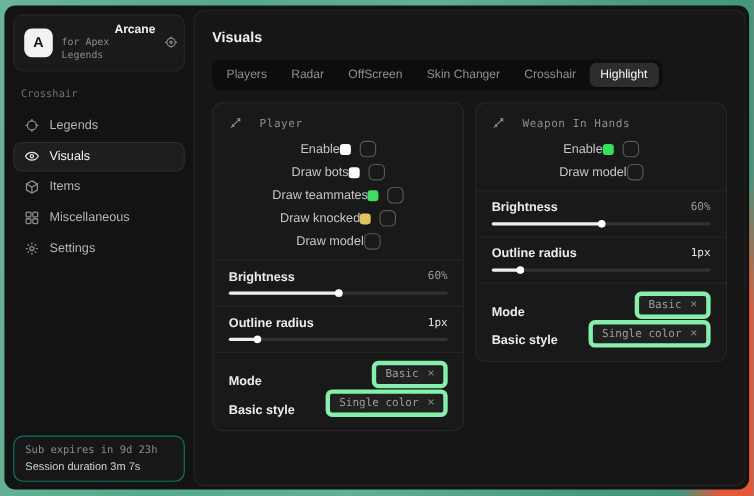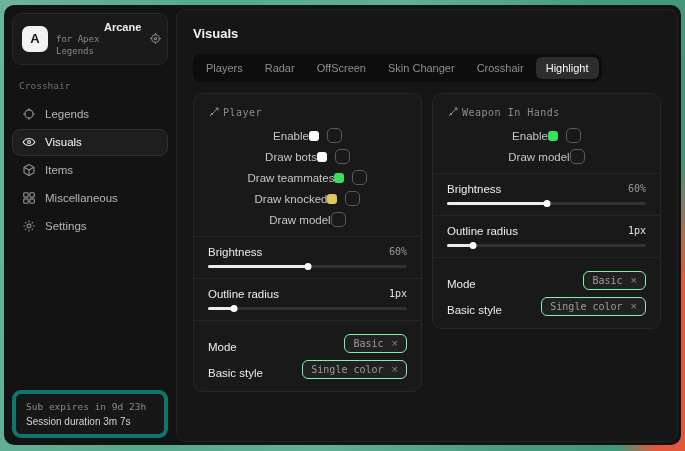--- a/index.html
+++ b/index.html
@@ -41,21 +41,21 @@
     display:flex; align-items:center; gap:9px; height:27px; padding:0 9px;
     margin:0 2px 1px; border-radius:8px; color:#b5b5b5; font-size:11.5px;
     border:1px solid transparent; cursor:default;
   }
   .side-item .icn{ color:#8d8d8d; display:flex; }
   .side-item.selected{ background:#1e1e1e; border-color:#2e2e2e; color:#fafafa; }
   .side-item.selected .icn{ color:#e6e6e6; }
 
   .side-footer{
     position:absolute; left:8px; right:8px; bottom:7px;
-    border:4px solid #0f766e; border-radius:9px; background:#171717;
+    border:1px solid #0f766e; border-radius:9px; background:#171717;
     padding:7px 10px;
   }
   .footer-line1{ font-size:9.5px; color:#8b8b8b; margin-bottom:4px; }
   .footer-line2{ font-size:10px; color:#d2d2d2; }
 
   
   .main-card{
     position:absolute; left:172px; top:4px; right:3px; bottom:3px;
     background:#161616; border:1px solid #242424; border-radius:10px;
     padding:14px 16px;
@@ -65,49 +65,49 @@
   .tabs{ display:inline-flex; background:#0d0d0d; border-radius:8px; padding:3px; gap:2px; }
   .tab{ font-size:11px; color:#8f8f8f; padding:5px 10px; border-radius:6px; white-space:nowrap; }
   .tab.selected{ background:#2d2d2d; color:#fafafa; }
 
   .panels{ display:flex; gap:10px; margin-top:11px; align-items:flex-start; }
   .panel{
     width:235px; background:#191919; border:1px solid #272727; border-radius:10px;
     padding:10px 14px 12px;
   }
   .panel-header{
-    display:flex; align-items:center; gap:3px;
+    display:flex; align-items:center; gap:16px;
     font-size:10px; color:#8d8d8d; letter-spacing:0.5px; margin:2px 0 7px;
   }
   .panel-header .icn{ color:#8d8d8d; display:flex; }
 
   .trow{ display:flex; align-items:center; justify-content:center; height:21px; }
   .trow-label{ font-size:11.5px; color:#c6c6c6; }
   .controls{ display:flex; align-items:center; gap:8px; }
   .swatch{ width:10px; height:10px; border-radius:3px; }
   .checkbox{ width:15px; height:15px; border:1.5px solid #5a5a5a; border-radius:5px; background:transparent; }
 
   .sep{ height:1px; background:#252525; margin:6px -14px; }
 
   .slider-head{ display:flex; justify-content:space-between; align-items:center; height:17px; }
-  .slider-label{ font-size:11.5px; font-weight:400; color:#ececec; }
+  .slider-label{ font-size:11.5px; font-weight:700; color:#ececec; }
   .slider-value{ font-size:10px; color:#9a9a9a; }
   .slider-value.bright{ color:#e3e3e3;text-align:center; }
   .slider{ position:relative; height:10px; margin-top:2px; }
   .slider-track{ position:absolute; left:0; right:0; top:3px; height:3px; background:#323232; border-radius:2px; }
   .slider-fill{ position:absolute; left:0; top:3px; height:3px; background:#ededed; border-radius:2px; }
   .slider-thumb{
     position:absolute; top:1px; width:7px; height:7px; background:#ffffff;
     border-radius:50%; transform:translateX(-50%);
   }
 
   .srow{ display:flex; align-items:flex-end; justify-content:space-between; height:26px; }
   .tag{
     display:inline-flex; align-items:center; gap:8px;
-    background:#212121; border:1px solid #86efac; border-radius:6px; padding:3px 8px;
+    background:#212121; border:4px solid #86efac; border-radius:6px; padding:3px 8px;
   }
   .tag-text{ font-size:10px; color:#9c9c9c; }
   .tag-close{ font-size:11px; color:#8a8a8a; line-height:1; }
 
   svg{ display:block; }
 </style>
 </head>
 <body>
 
 <div class="window">

